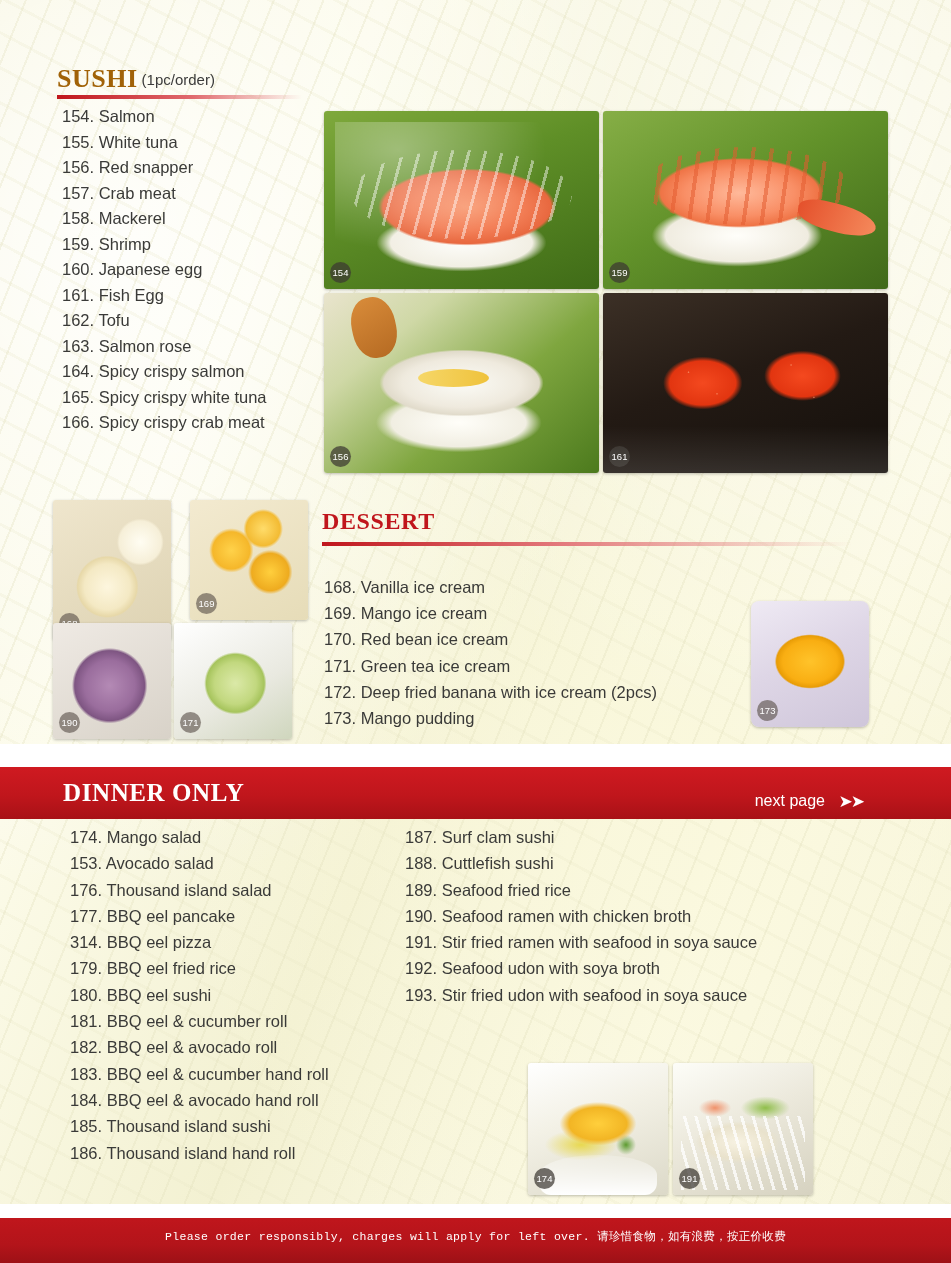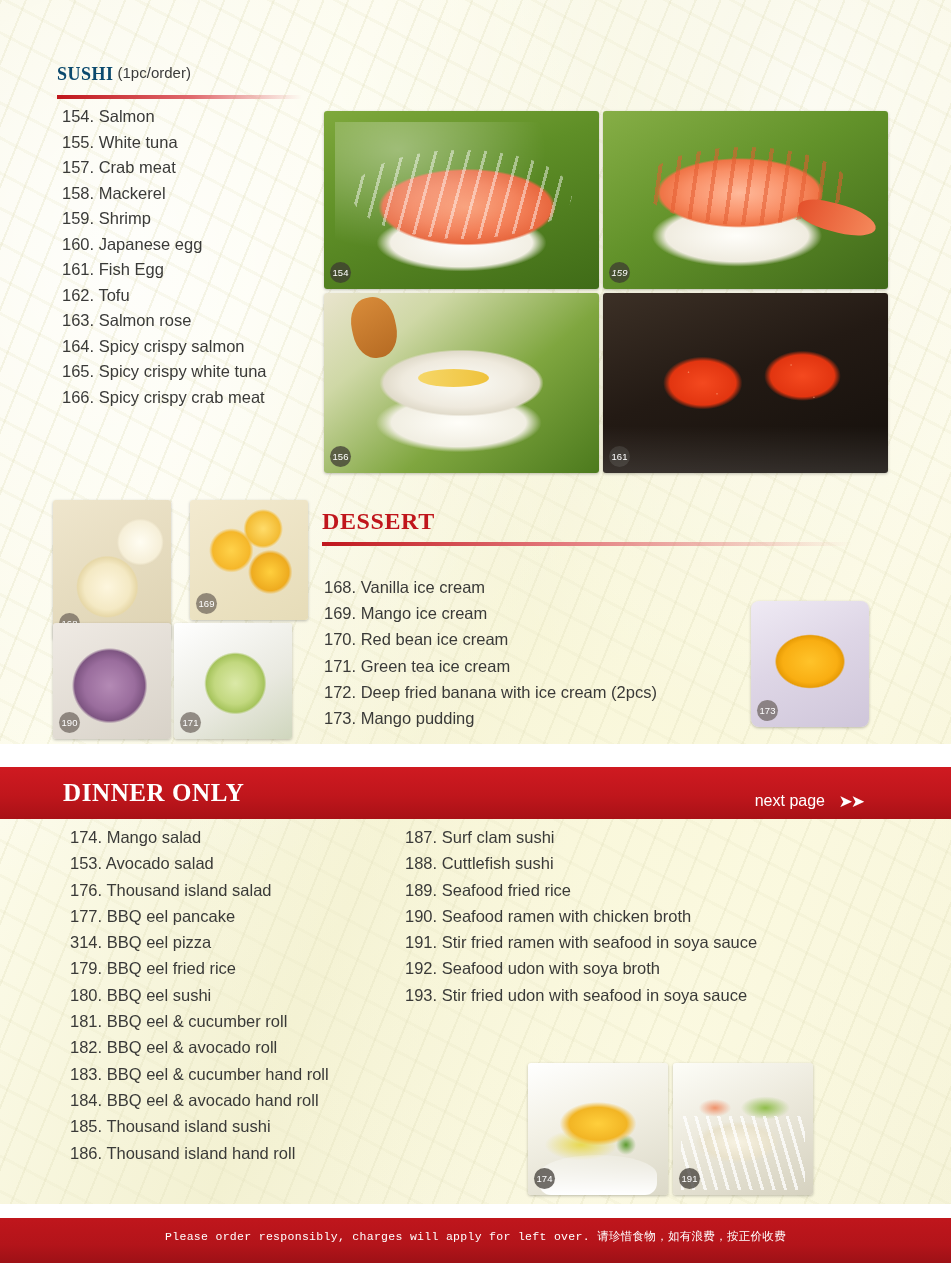--- a/index.html
+++ b/index.html
@@ -43,22 +43,22 @@
   
   .sushi-header {
     position: absolute;
     left: 57px;
     top: 64px;
     width: 250px;
   }
   .sushi-title {
     font-family: "Liberation Serif", serif;
     font-weight: bold;
-    font-size: 18px;
-    color: #0c4a6e;
+    font-size: 26px;
+    color: #a16207;
     letter-spacing: 0.5px;
     display: inline-block;
   }
   .sushi-sub {
     font-size: 15px;
     color: #3b3b3b;
     display: inline-block;
     margin-left: 4px;
     position: relative;
     top: -2px;
@@ -147,21 +147,20 @@
     width: 92%; height: 88%;
     background: radial-gradient(ellipse at 25% 18%, rgba(255,255,255,0.35), rgba(255,255,255,0) 55%);
   }
 
   
   .bg-shrimp {
     background:
       radial-gradient(ellipse 110px 46px at 48% 46%, #ffb99a 0%, #f98f66 50%, #ef7446 72%, rgba(239,116,70,0) 76%),
       radial-gradient(ellipse 115px 42px at 47% 70%, #fffefa 0%, #f0ece0 62%, rgba(240,236,224,0) 74%),
       linear-gradient(150deg, #86ae46 0%, #62922a 45%, #40691a 100%);
-    font-style: italic;
   }
   .bg-shrimp::before {
     content: "";
     position: absolute;
     left: 14%; top: 20%;
     width: 72%; height: 44%;
     border-radius: 50%;
     background: repeating-linear-gradient(98deg, rgba(227,92,48,0.55) 0px, rgba(227,92,48,0.55) 4px, rgba(255,255,255,0) 4px, rgba(255,255,255,0) 18px);
     filter: blur(0.6px);
   }
@@ -429,20 +428,21 @@
 <div class="content">
 
   <div class="sushi-header">
     <span class="sushi-title">SUSHI</span><span class="sushi-sub">(1pc/order)</span>
   </div>
   <div class="rule-sushi"></div>
 
   <ul class="menu-list" id="sushi-list">
     <li>154. Salmon</li>
     <li>155. White tuna</li>
+    <li>156. Red snapper</li>
     <li>157. Crab meat</li>
     <li>158. Mackerel</li>
     <li>159. Shrimp</li>
     <li>160. Japanese egg</li>
     <li>161. Fish Egg</li>
     <li>162. Tofu</li>
     <li>163. Salmon rose</li>
     <li>164. Spicy crispy salmon</li>
     <li>165. Spicy crispy white tuna</li>
     <li>166. Spicy  crispy crab meat</li>

